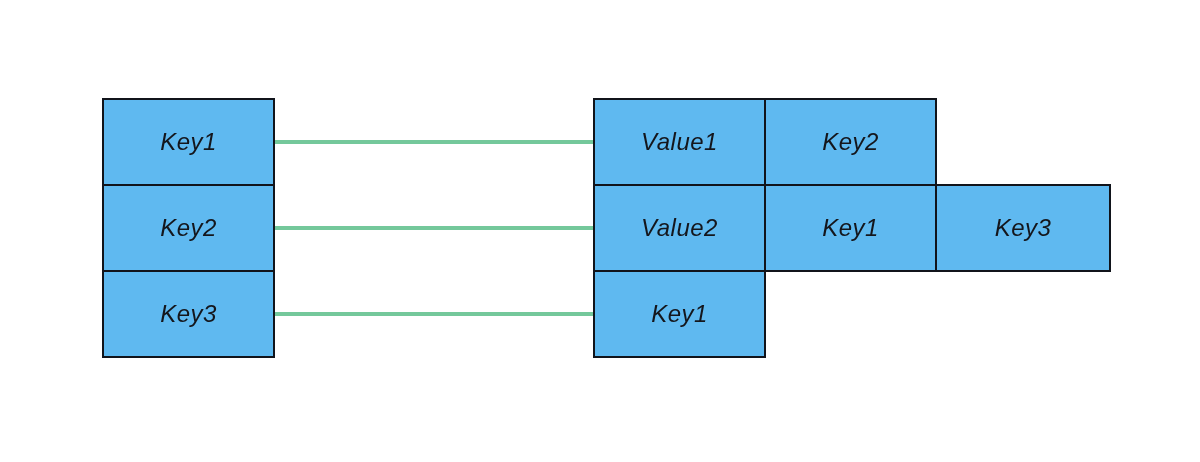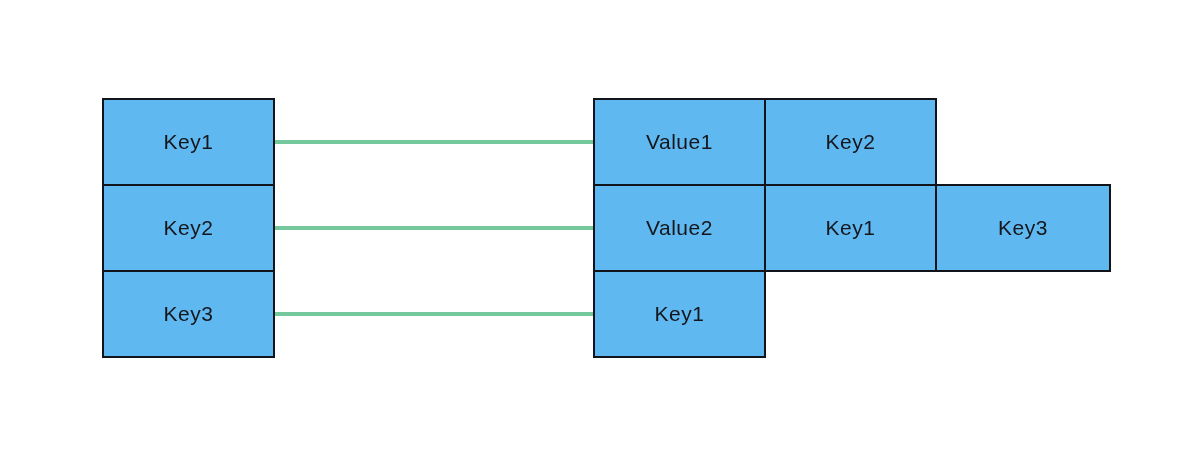--- a/index.html
+++ b/index.html
@@ -22,23 +22,24 @@
     font-family: "Liberation Sans", sans-serif;
     overflow: hidden;
   }
   .cell {
     box-sizing: border-box;
     background: var(--box-fill);
     border: 2px solid var(--box-border);
     display: flex;
     align-items: center;
     justify-content: center;
-    font-size: 21px;
+    font-size: 24px;
     color: var(--text);
     letter-spacing: 0.5px;
+    font-style: italic;
   }
   
   .keys-table {
     position: absolute;
     left: 102px;
     top: 98px;
     width: 173px;
     display: flex;
     flex-direction: column;
   }

